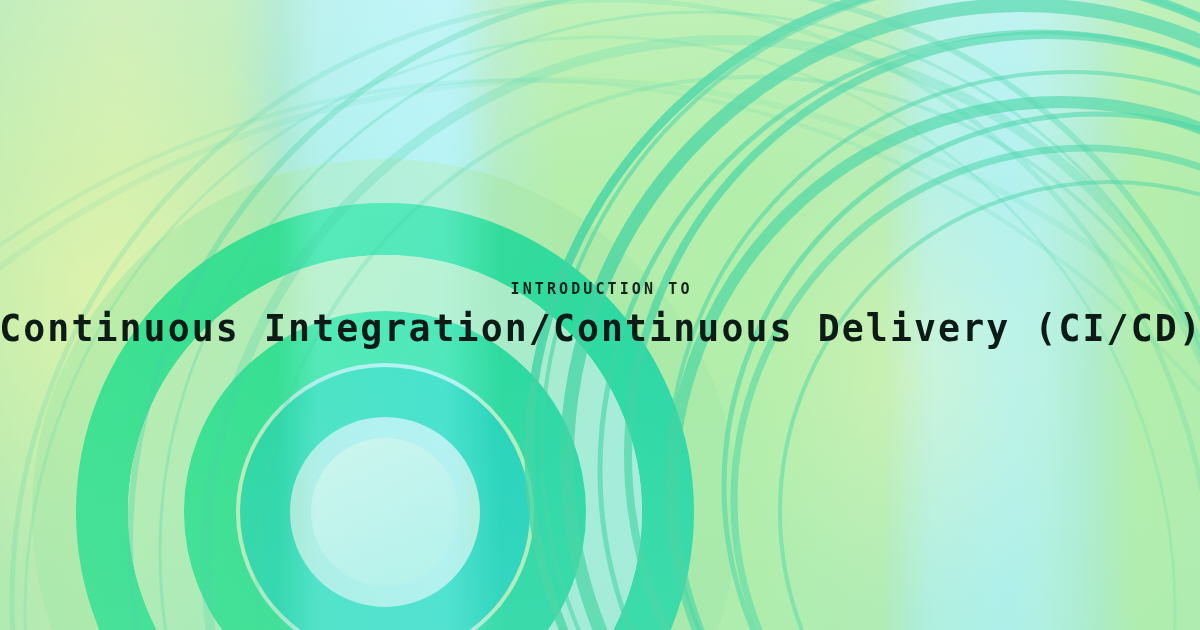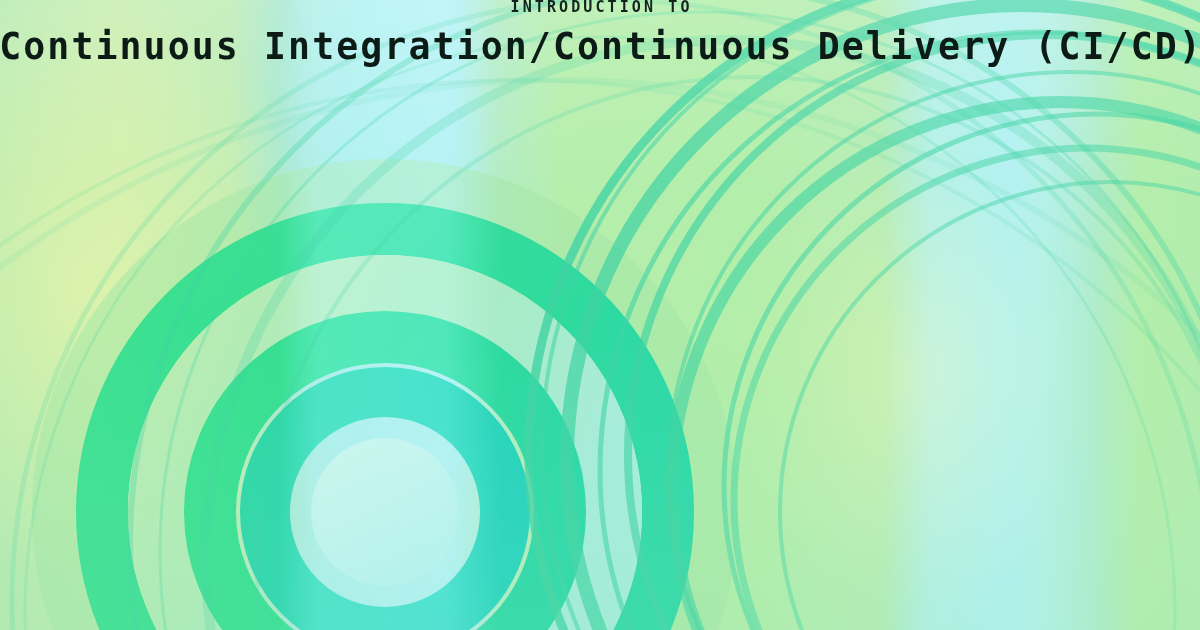--- a/index.html
+++ b/index.html
@@ -86,21 +86,21 @@
   
   .text-wrap {
     position: absolute;
     left: 0;
     top: 0;
     width: 1200px;
     height: 630px;
     display: flex;
     flex-direction: column;
     align-items: center;
-    justify-content: flex-start;
+    justify-content: center;
   }
   .eyebrow {
     font-family: "DejaVu Sans Mono", "Liberation Mono", monospace;
     font-size: 15px;
     font-weight: 700;
     letter-spacing: 3.1px;
     color: #13241d;
     margin: 0 0 12px 0;
     line-height: 1;
     text-indent: 3.1px;

